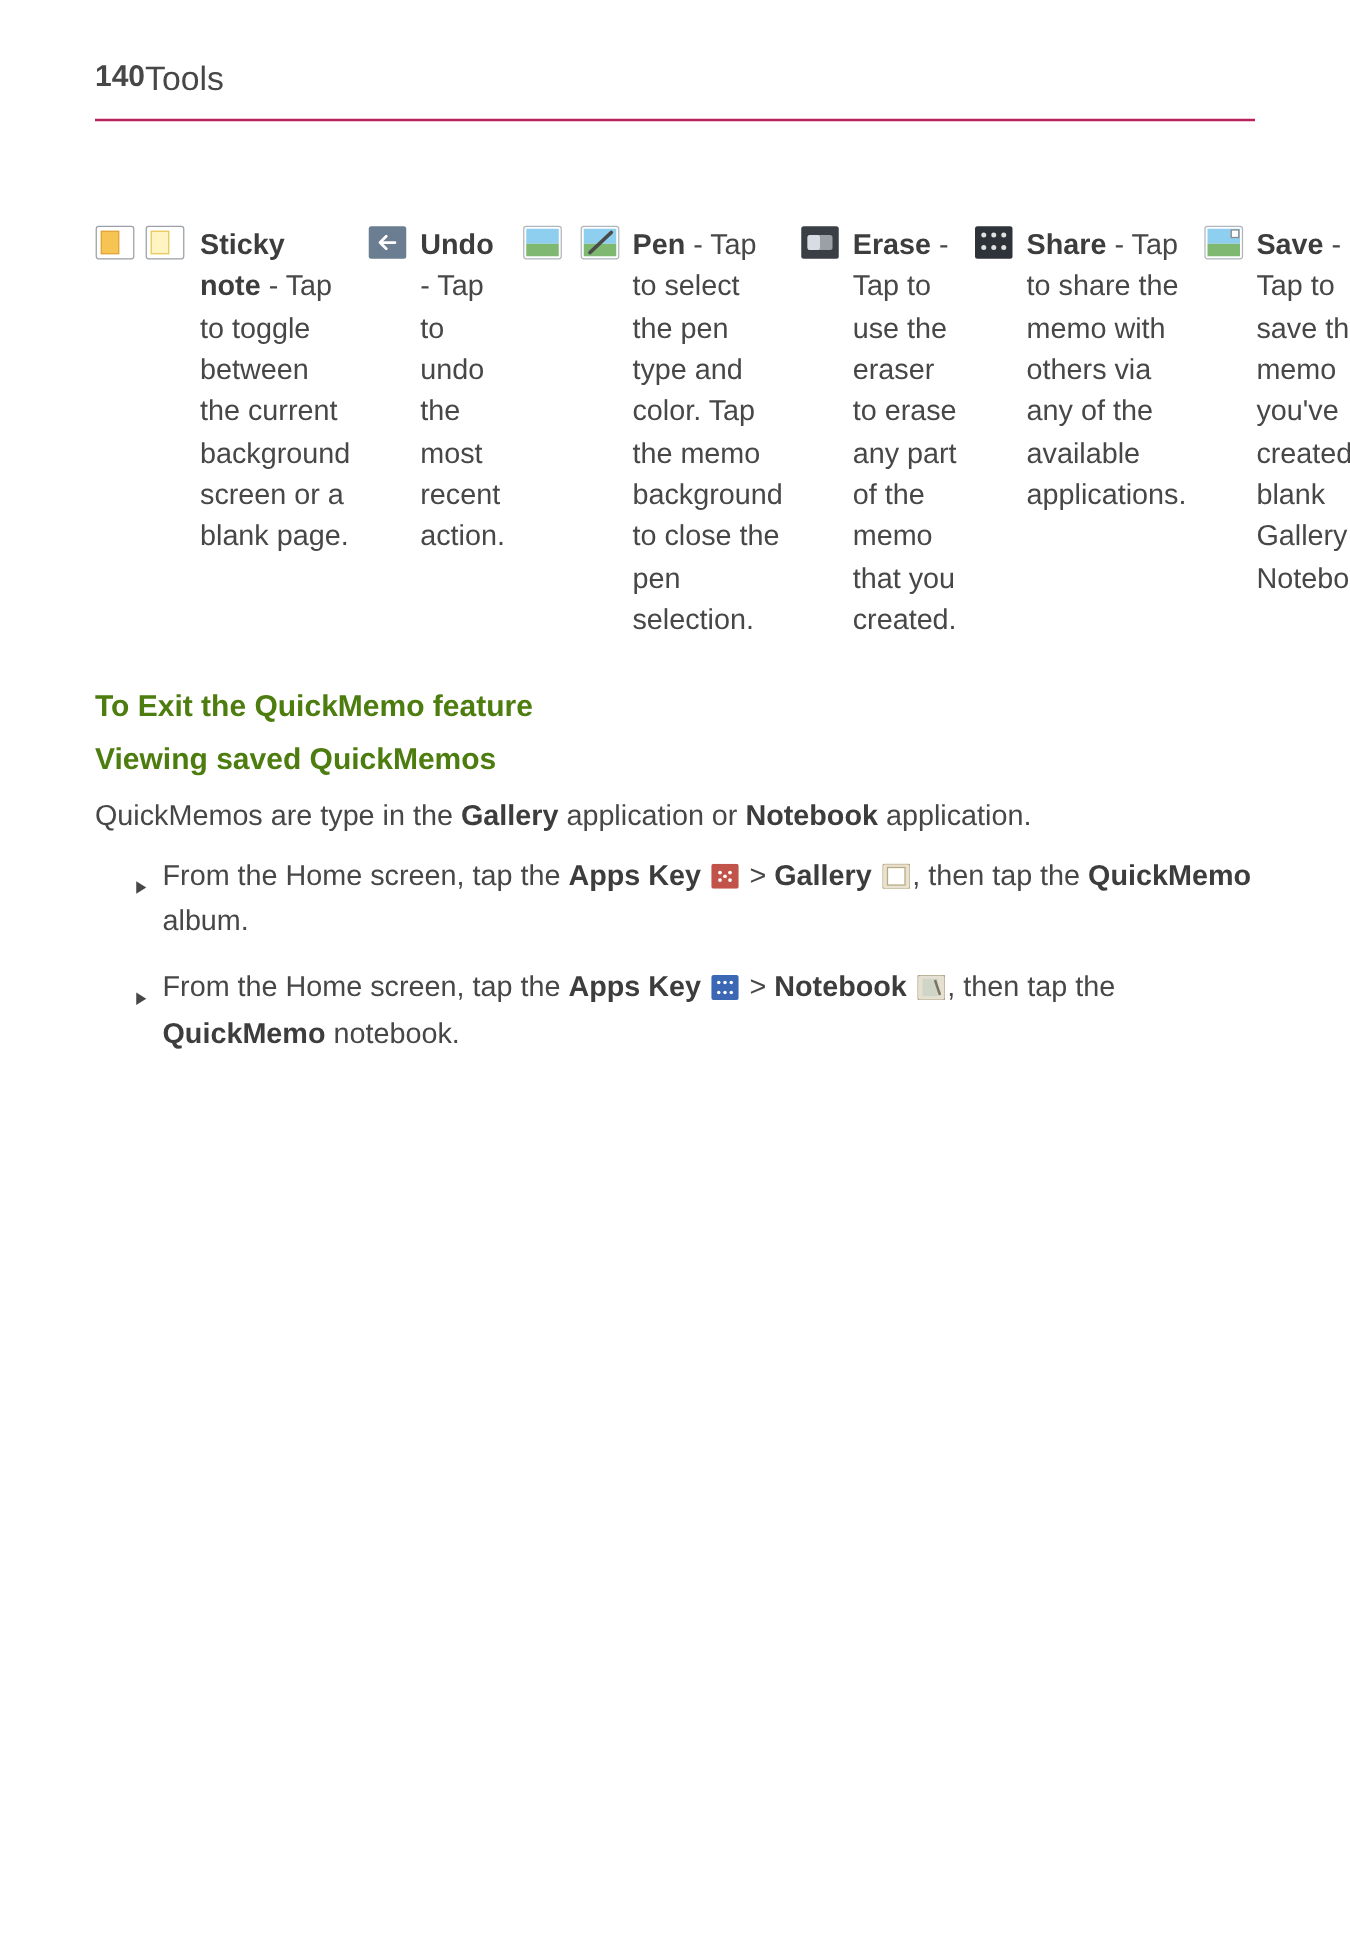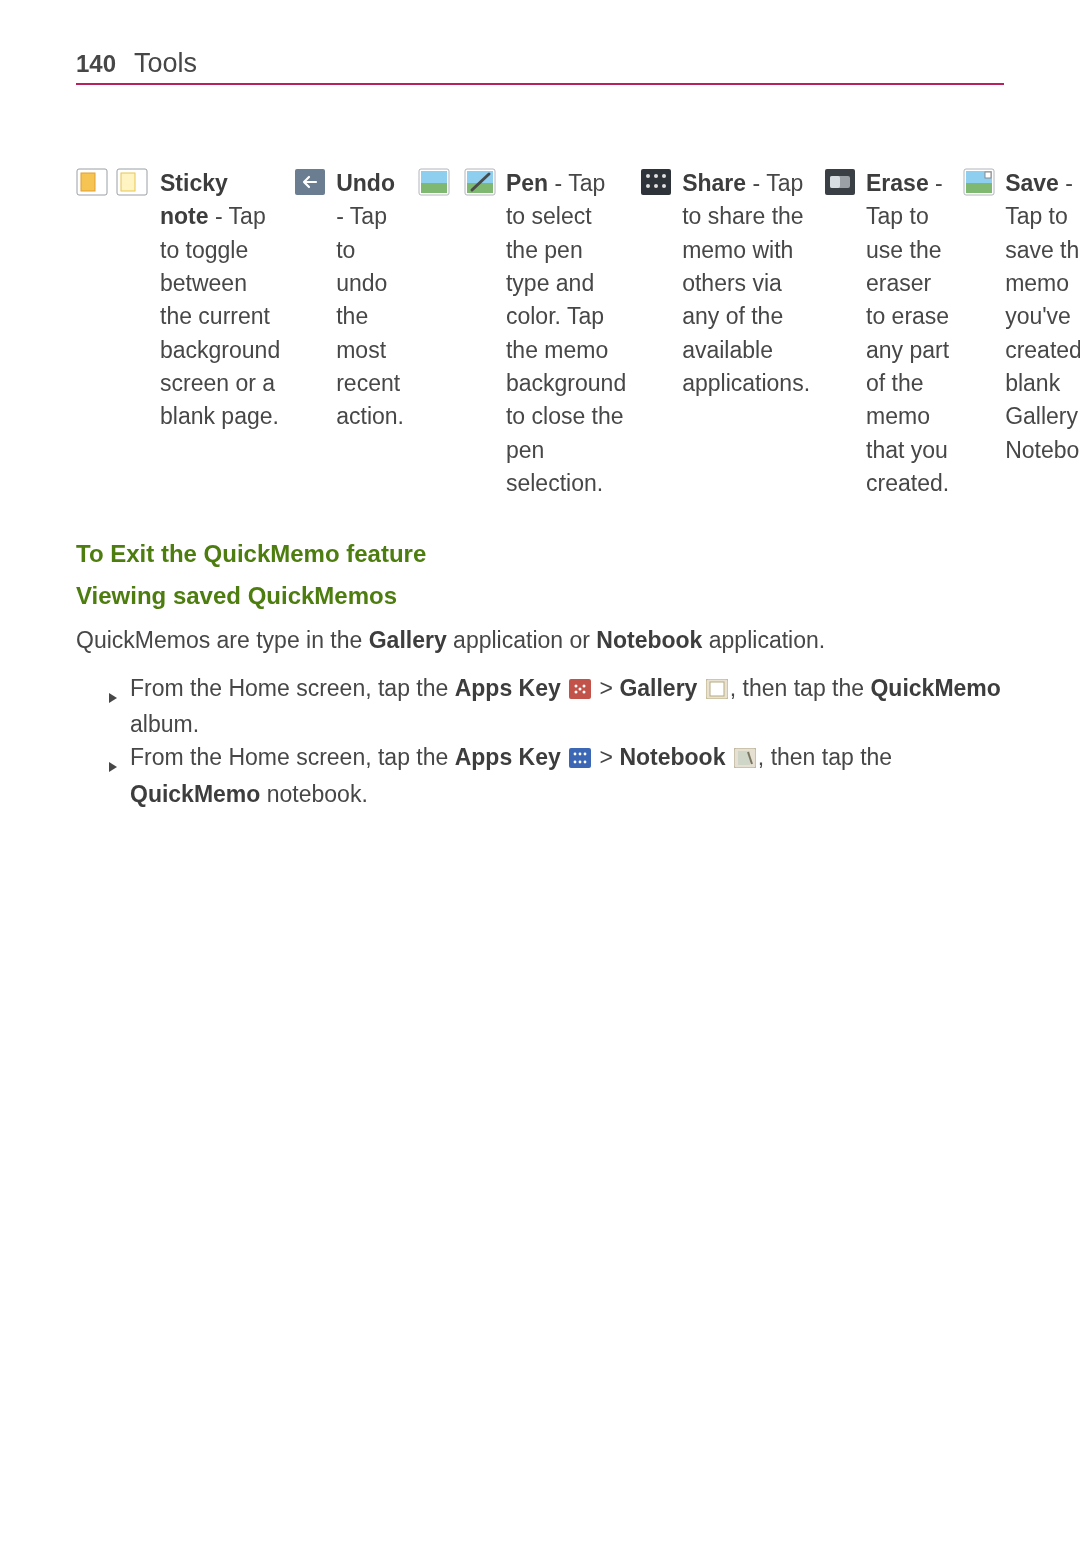--- a/index.html
+++ b/index.html
@@ -8,24 +8,23 @@
     background: #fff;
     font-family: Arial, Helvetica, sans-serif;
     color: #474747;
     width: 1080px;
   }
   .page {
     padding: 48px 76px 60px 76px;
   }
   .header {
     display: flex;
-    align-items: center;
-    gap: 18px;
+    align-items: flex-start;
     border-bottom: 2px solid #b8205e;
-    padding-bottom: 4px;
+    padding-bottom: 16px;
     margin-bottom: 82px;
   }
   .page-number {
     font-size: 24px;
     font-weight: 600;
     color: #474747;
   }
   .section-label {
     font-size: 27px;
     font-weight: 400;
@@ -61,20 +60,21 @@
   }
   .body-text {
     font-size: 23px;
     line-height: 1.45;
     margin-bottom: 30px;
   }
   .bullet-list {
     margin: 6px 0 20px 32px;
     display:flex;
     flex-direction:column;
+    gap:20px;
   }
   .bullet-item {
     display:flex;
     align-items:flex-start;
     gap:12px;
     font-size:23px;
     line-height:1.45;
   }
   .tri {
     margin-top:8px;
@@ -144,20 +144,33 @@
       <span class="icon-box">
         <svg width="32" height="28">
             <rect x="1" y="1" width="30" height="26" rx="2" fill="#fff" stroke="#b0b5bc"></rect>
             <rect x="3" y="3" width="26" height="12" fill="#8ecff0"></rect>
             <rect x="3" y="15" width="26" height="10" fill="#7fb870"></rect>
             <path d="M8 22 L25 6" stroke="#4a4a4a" stroke-width="3" stroke-linecap="round"></path>
           </svg>
       </span>
       <div class="feature-text">
         <span class="bold">Pen</span><span> - Tap to select the pen type and color. Tap the memo background to close the pen selection.</span>
+      </div>
+    </div>
+
+    <div class="feature-item">
+      <span class="icon-box">
+        <svg width="32" height="28">
+            <rect x="1" y="1" width="30" height="26" rx="2" fill="#3a3f45"></rect>
+            <rect x="6" y="8" width="20" height="12" rx="2" fill="#9aa0a6"></rect>
+            <rect x="6" y="8" width="10" height="12" rx="2" fill="#d8dde3"></rect>
+          </svg>
+      </span>
+      <div class="feature-text">
+        <span class="bold">Erase</span><span> - Tap to use the eraser to erase any part of the memo that you created.</span>
       </div>
     </div>
 
     <div class="feature-item">
       <span class="icon-box">
         <svg width="32" height="28">
             <rect x="1" y="1" width="30" height="26" rx="2" fill="#2e333a"></rect>
             <circle cx="8" cy="8" r="2" fill="#e0e0e0"></circle>
             <circle cx="16" cy="8" r="2" fill="#e0e0e0"></circle>
             <circle cx="24" cy="8" r="2" fill="#e0e0e0"></circle>
@@ -167,33 +180,20 @@
           </svg>
       </span>
       <div class="feature-text">
         <span class="bold">Share</span><span> - Tap to share the memo with others via any of the available applications.</span>
       </div>
     </div>
 
     <div class="feature-item">
       <span class="icon-box">
         <svg width="32" height="28">
-            <rect x="1" y="1" width="30" height="26" rx="2" fill="#3a3f45"></rect>
-            <rect x="6" y="8" width="20" height="12" rx="2" fill="#9aa0a6"></rect>
-            <rect x="6" y="8" width="10" height="12" rx="2" fill="#d8dde3"></rect>
-          </svg>
-      </span>
-      <div class="feature-text">
-        <span class="bold">Erase</span><span> - Tap to use the eraser to erase any part of the memo that you created.</span>
-      </div>
-    </div>
-
-    <div class="feature-item">
-      <span class="icon-box">
-        <svg width="32" height="28">
             <rect x="1" y="1" width="30" height="26" rx="2" fill="#fff" stroke="#b0b5bc"></rect>
             <rect x="3" y="3" width="26" height="12" fill="#8ecff0"></rect>
             <rect x="3" y="15" width="26" height="10" fill="#7fb870"></rect>
             <rect x="22" y="4" width="6" height="6" fill="#fff" stroke="#888"></rect>
           </svg>
       </span>
       <div class="feature-text">
         <span class="bold">Save</span><span> - Tap to save the memo you've created to blank Gallery or Notebook.</span>
       </div>
     </div>

